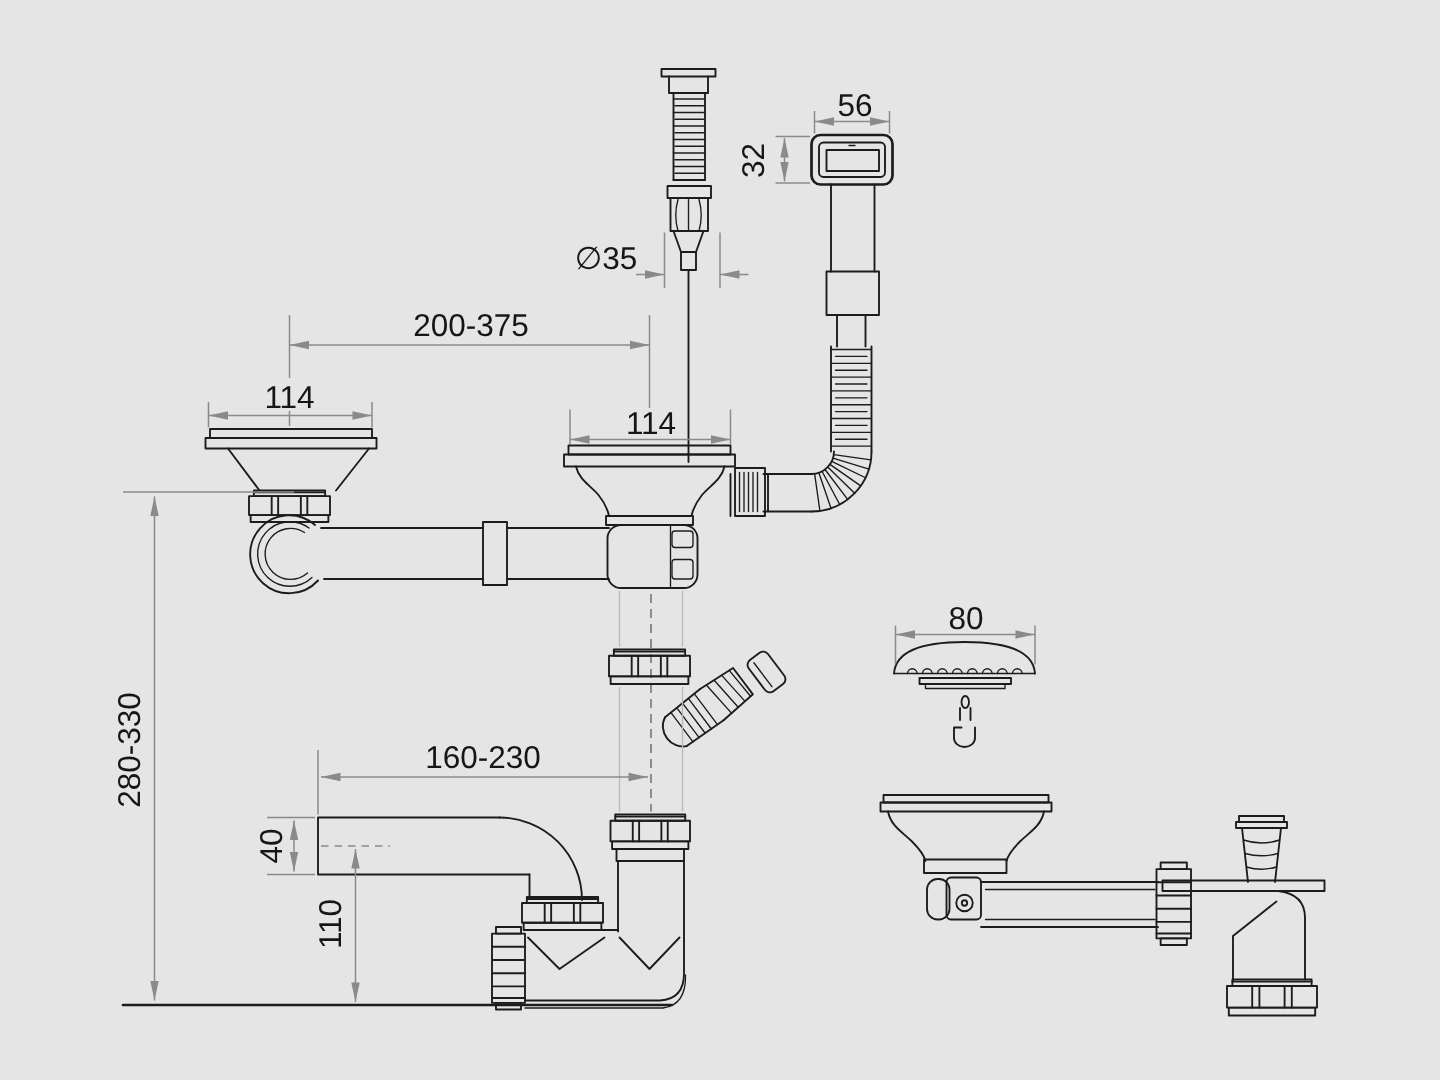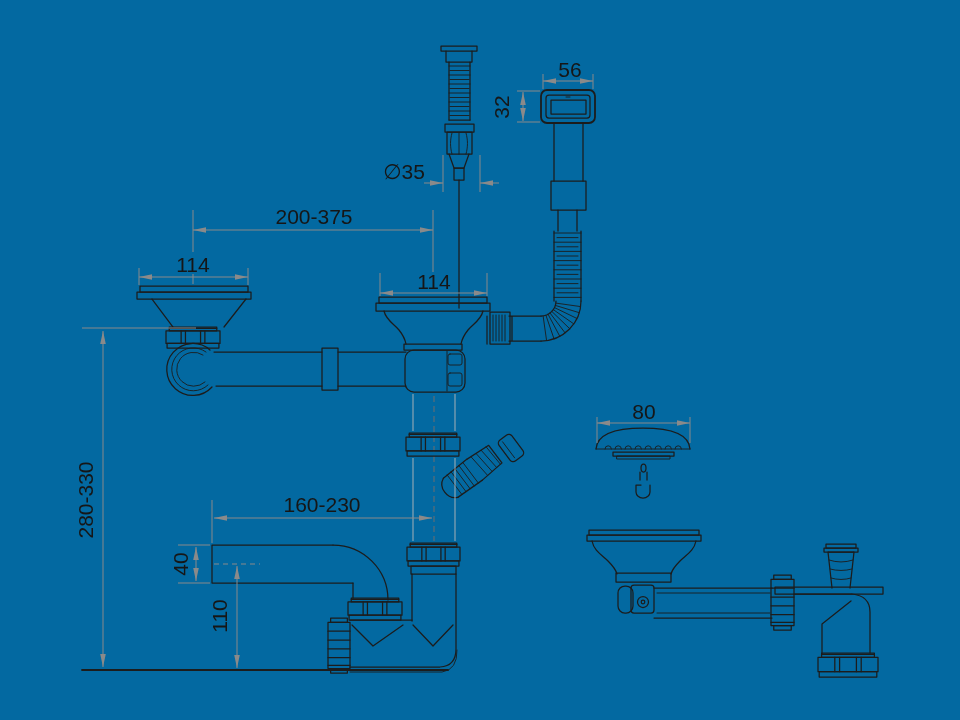--- a/index.html
+++ b/index.html
@@ -1,16 +1,16 @@
 <!DOCTYPE html>
 <html><head>
 <meta charset="utf-8">
 <style>
   html,body{margin:0;padding:0;background:#fff;}
-  .stage{position:relative;width:960px;height:720px;background:#0369a1;overflow:hidden;}
+  .stage{position:relative;width:960px;height:720px;background:#e5e5e5;overflow:hidden;}
   svg{position:absolute;left:0;top:0;}
   svg *{vector-effect:non-scaling-stroke;}
   .ln{fill:none;stroke:#1c1c1c;stroke-width:1.25;stroke-linecap:round;stroke-linejoin:round;}
   .thk{stroke-width:1.8;}
   .thin{stroke-width:0.9;}
   .dim{fill:none;stroke:#8a8a8a;stroke-width:1;}
   .proj{fill:none;stroke:#b9b9b9;stroke-width:0.9;}
   .cl{fill:none;stroke:#6f6f6f;stroke-width:1;stroke-dasharray:6 4;}
   .dash{stroke-dasharray:5 4;}
   .dtxt{fill:#161616;stroke:none;font-family:"Liberation Sans","DejaVu Sans",sans-serif;font-size:21px;}

